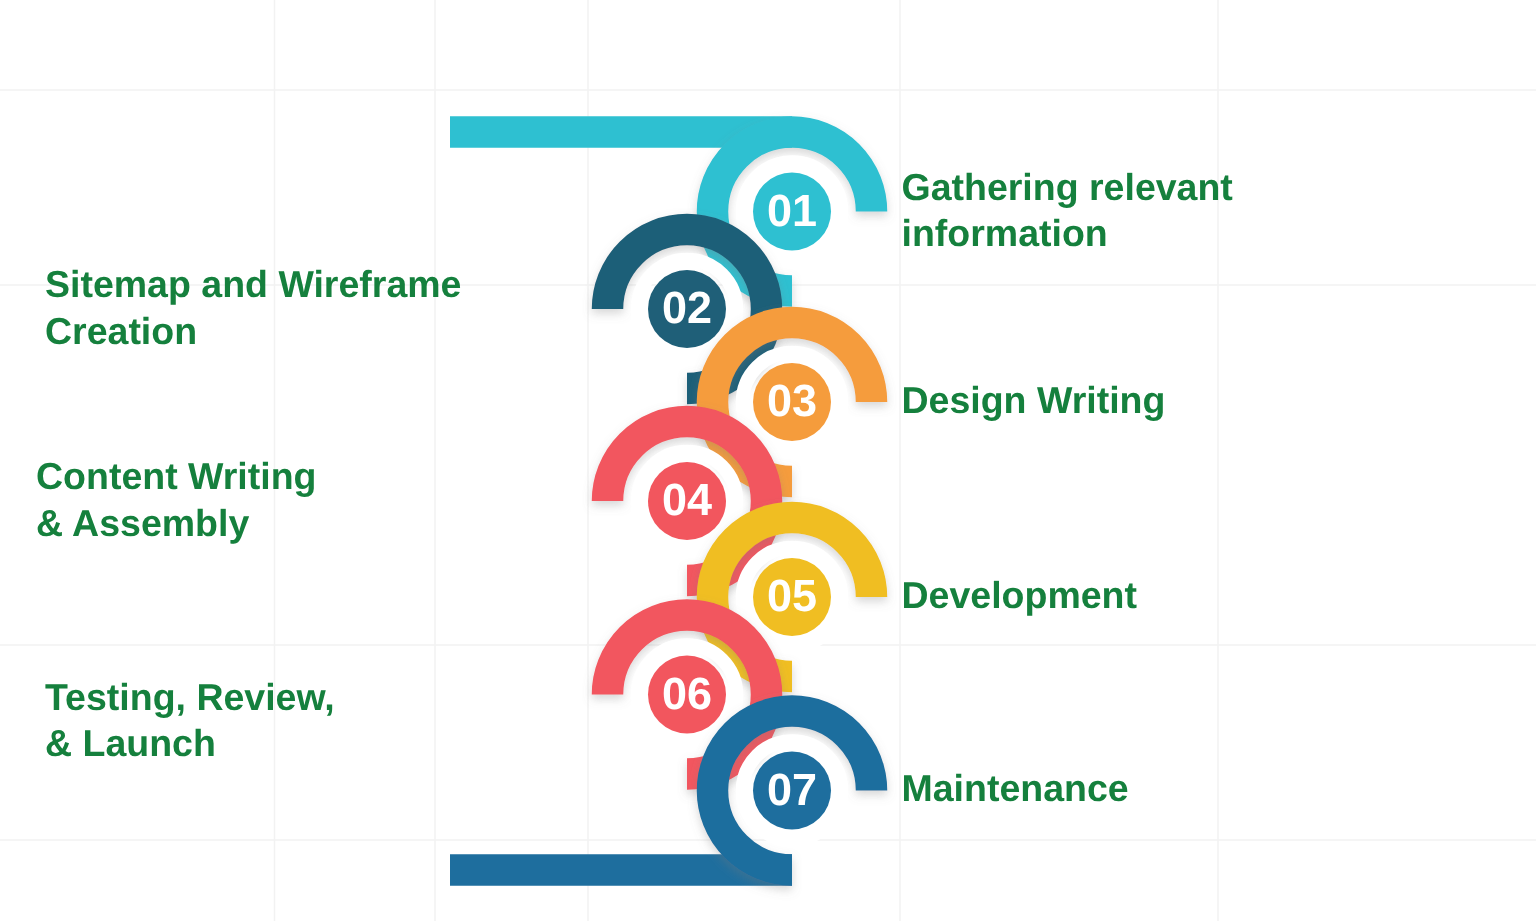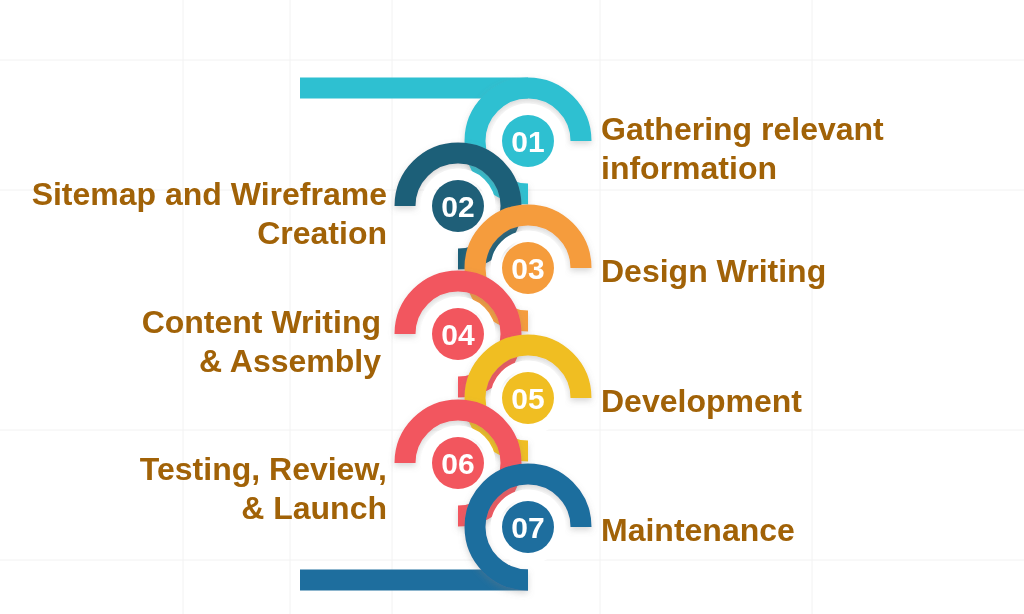--- a/index.html
+++ b/index.html
@@ -35,29 +35,28 @@
     letter-spacing: -0.2px;
     font-family: "Liberation Sans", sans-serif;
   }
   #diagram {
     position: absolute;
     top: 0;
     left: 0;
   }
   .side-label {
     position: absolute;
-    font-size: 32px;
+    font-size: 25px;
     font-weight: bold;
-    color: #a16207;
+    color: #15803d;
     line-height: 1.22;
     font-family: "Liberation Sans", sans-serif;
     white-space: pre-line;
   }
   .side-label.left {
-    text-align: right;
   }
   .side-label.right {
     text-align: left;
   }
 </style>
 </head>
 <body>
 
 <div id="canvas">
 

